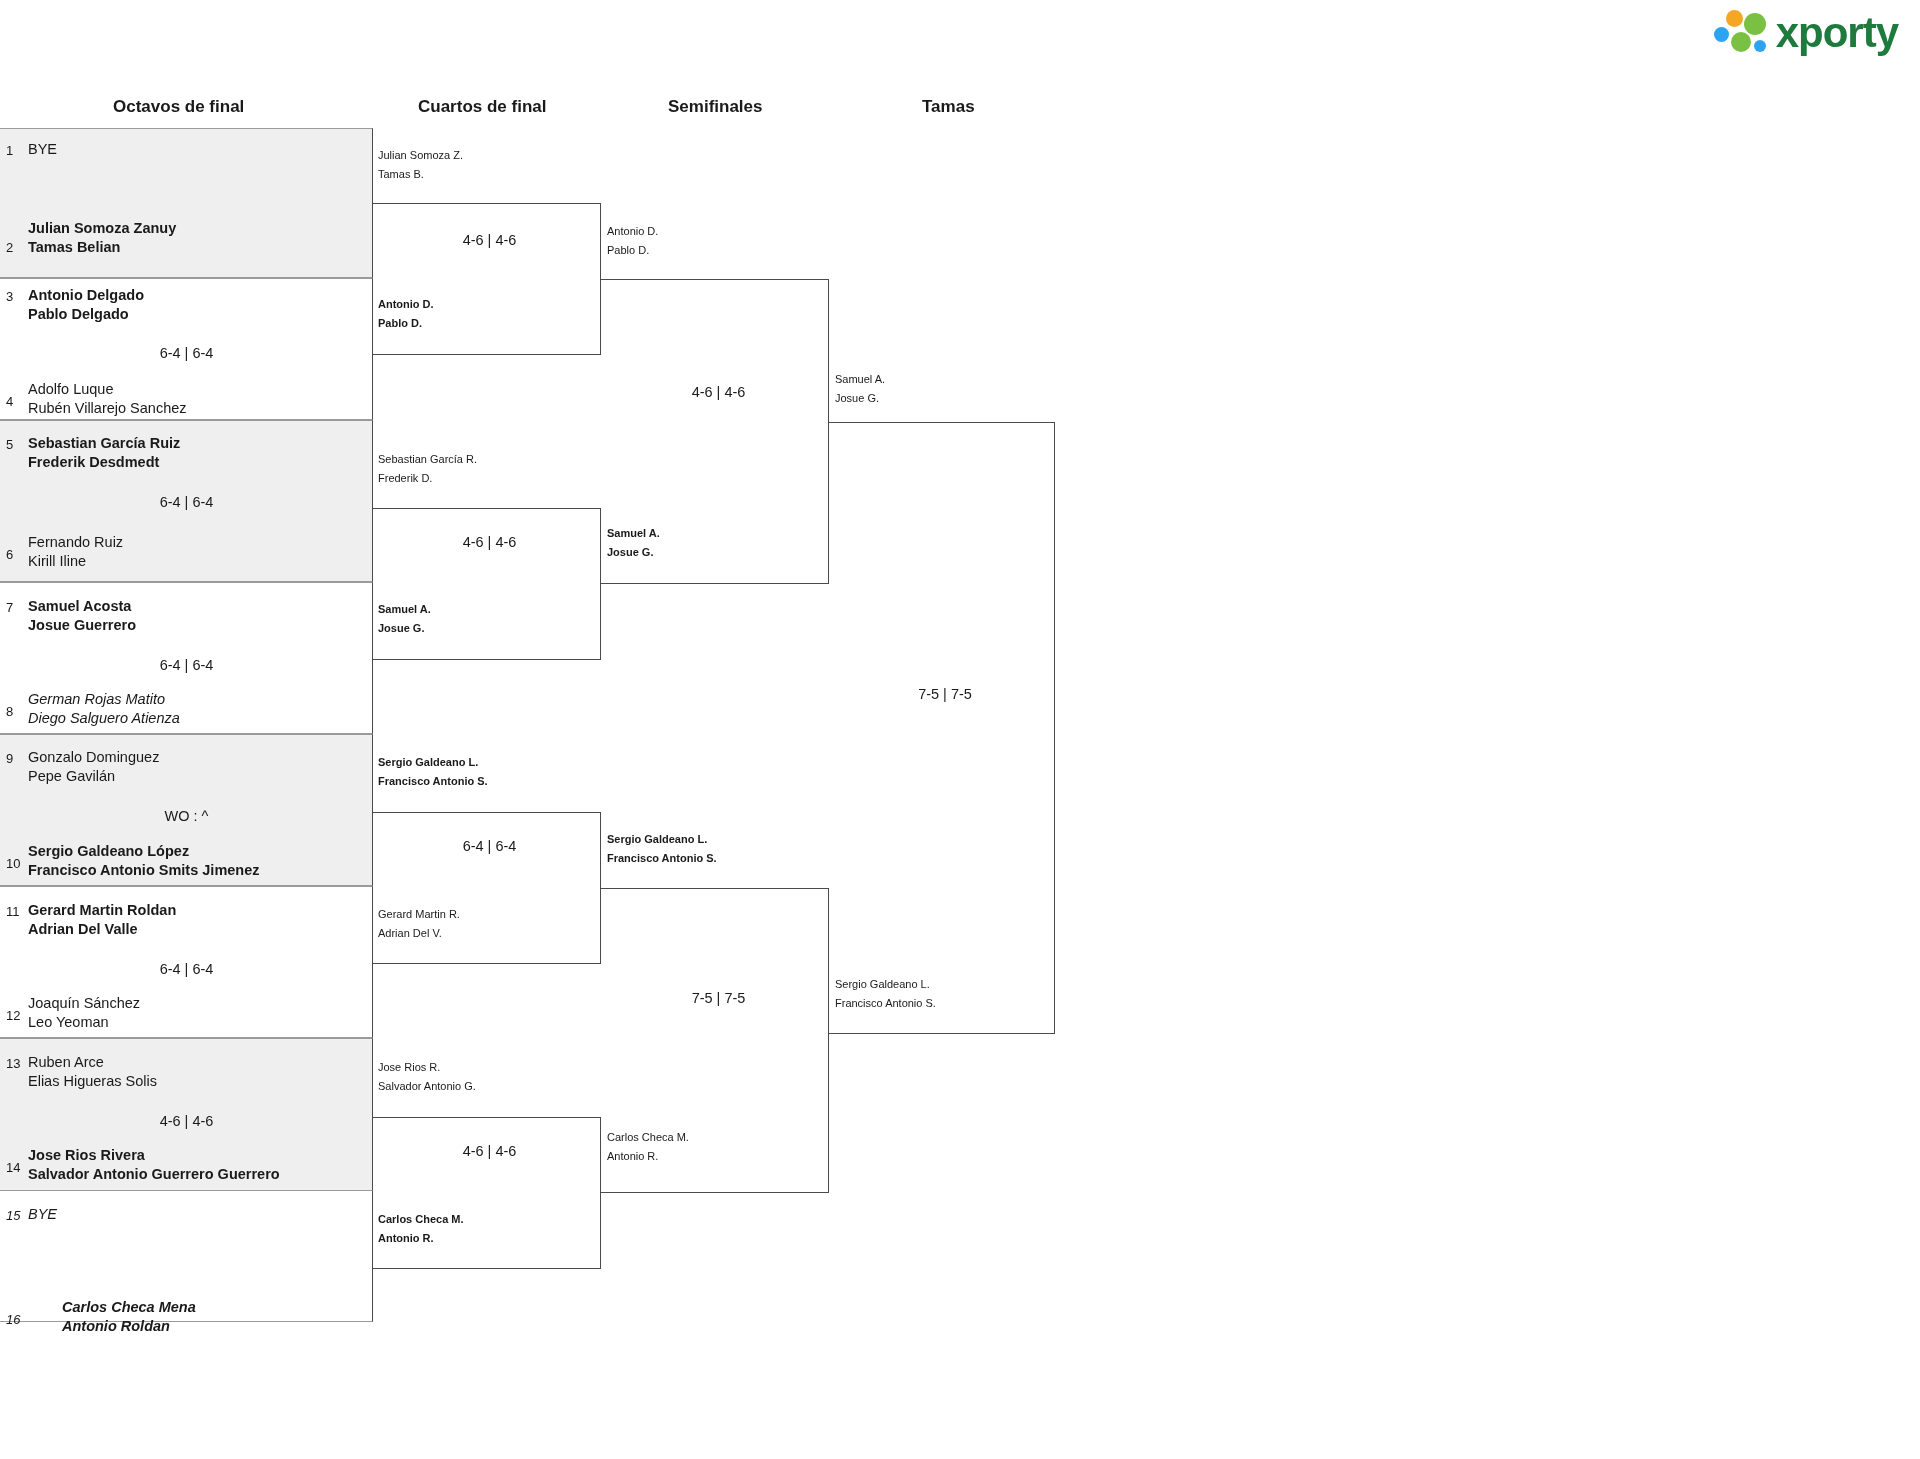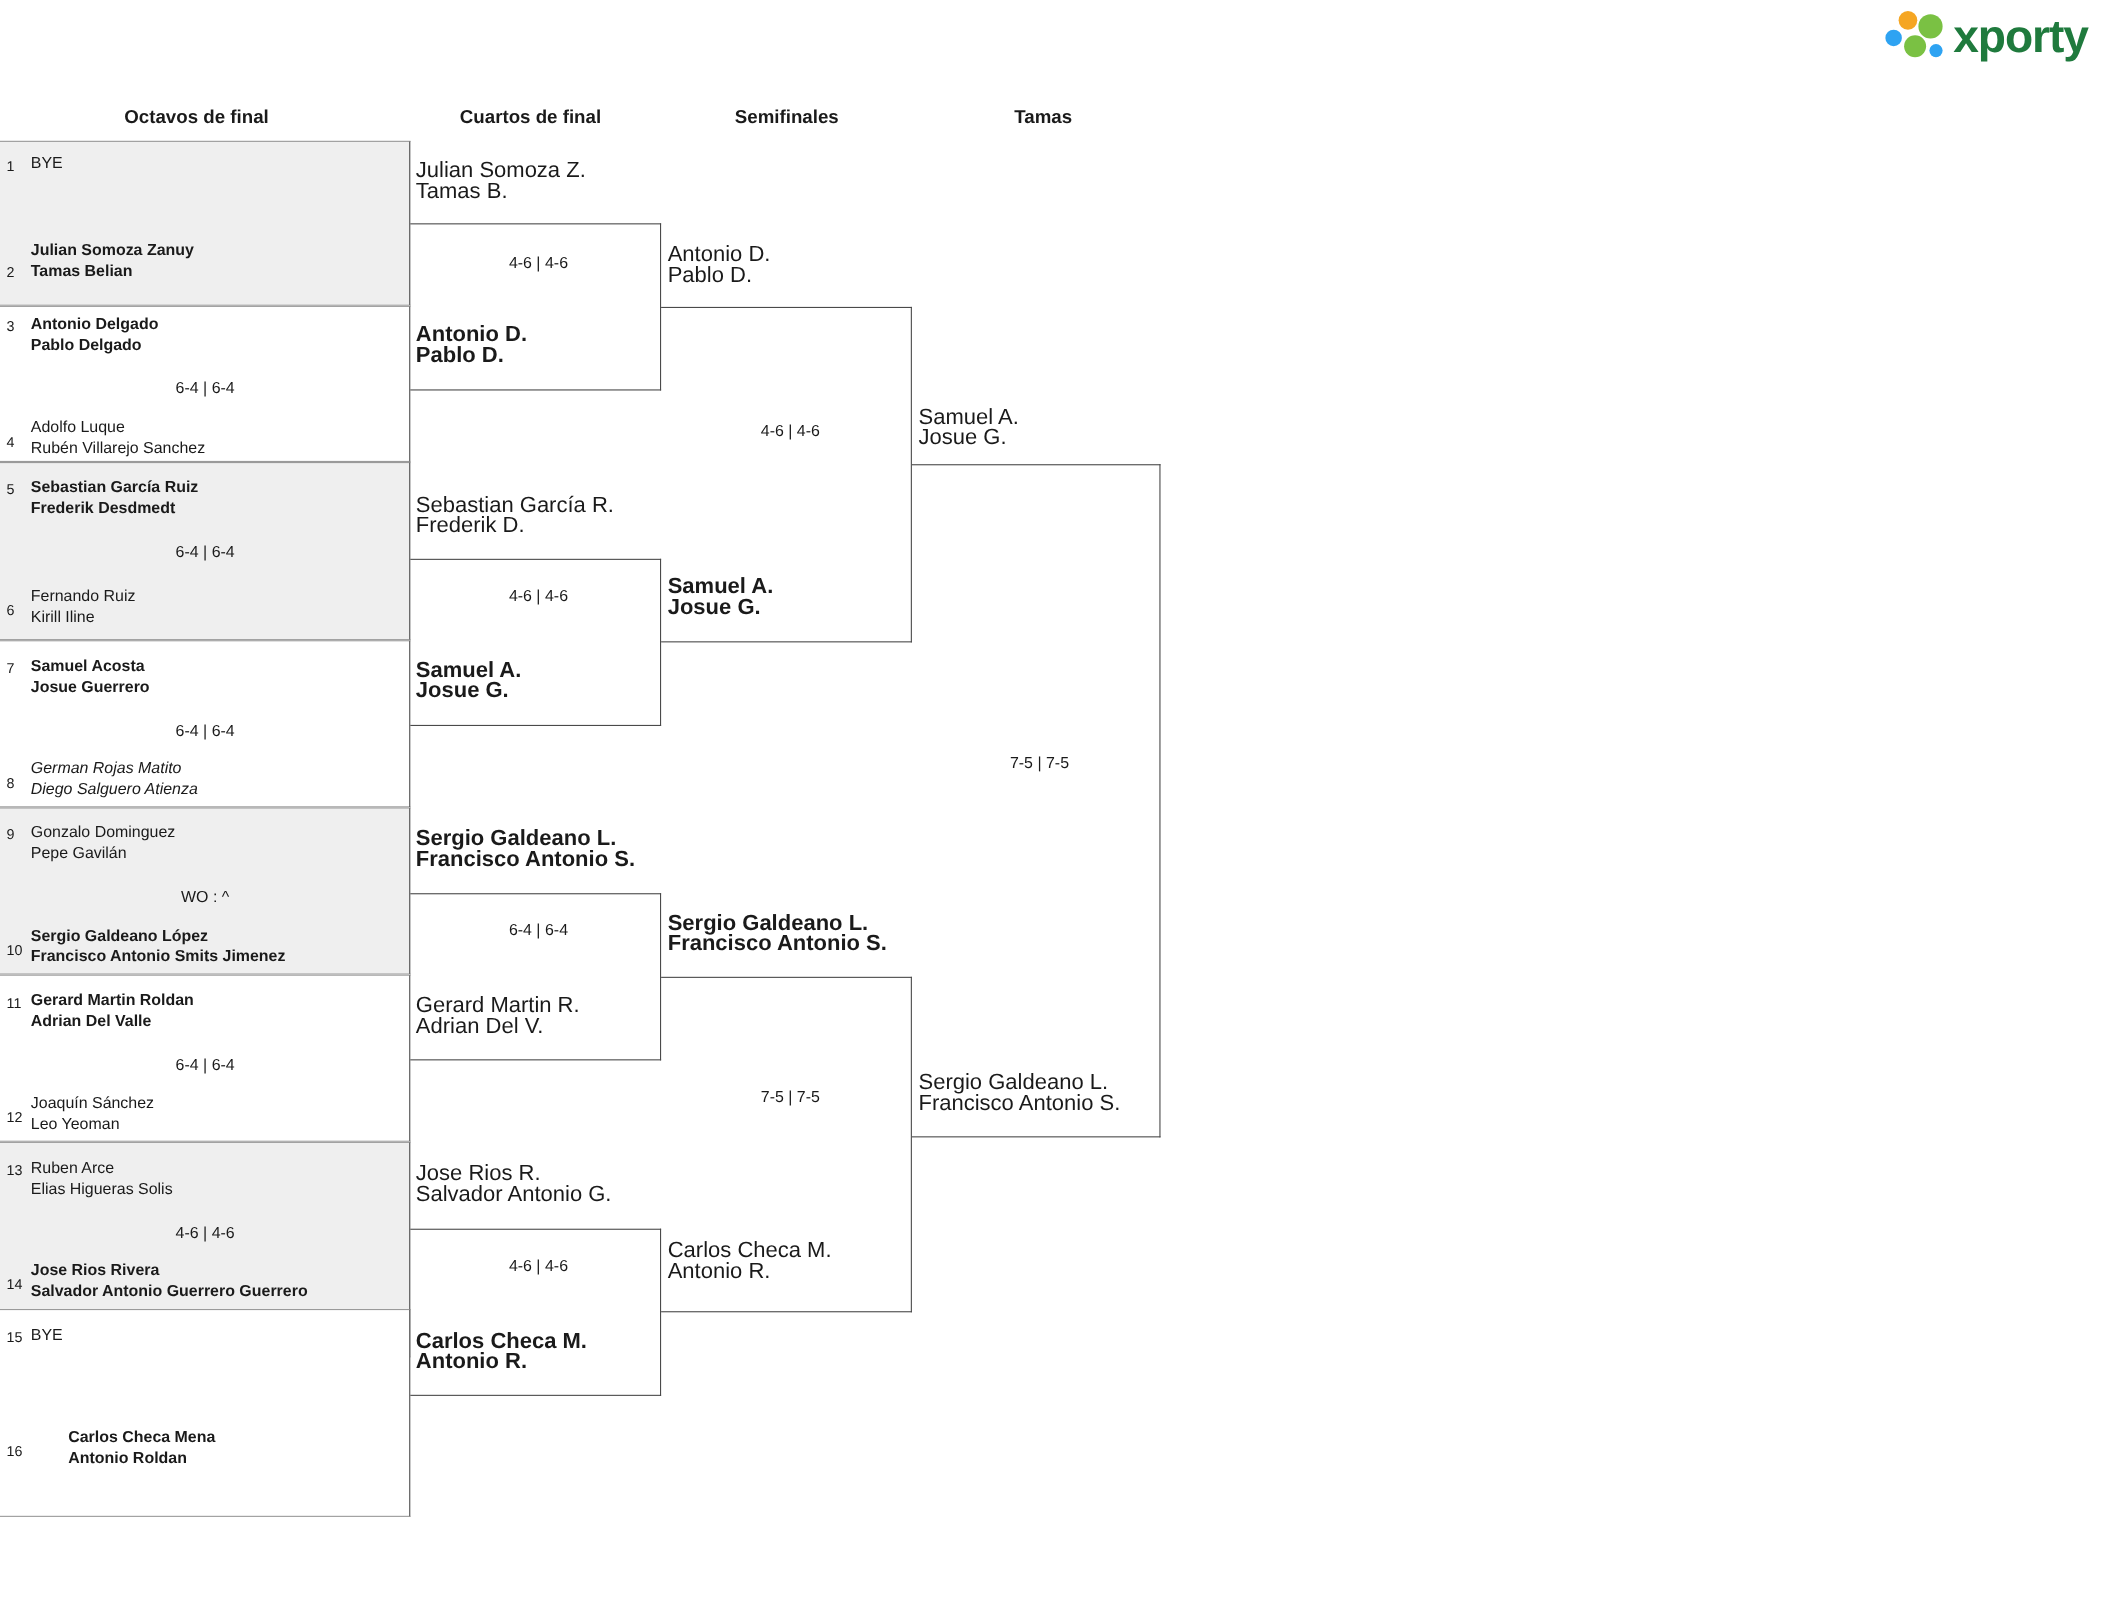--- a/index.html
+++ b/index.html
@@ -104,21 +104,21 @@
   }
   
   .conn {
     position: absolute;
     box-sizing: border-box;
     border: 1px solid #4a4a4a;
     border-left: none;
   }
   .label {
     position: absolute;
-    font-size: 20px;
+    font-size: 11px;
     line-height: 19px;
     white-space: pre;
   }
   .label.win { font-weight: bold; }
   .score {
     position: absolute;
     font-size: 14.5px;
     text-align: center;
     white-space: nowrap;
   }
@@ -193,21 +193,21 @@
   </div>
 
   <div class="r1-cell shaded" style="top:1038px;height:196px;">
     <div class="seed" style="top:17px;">13</div>
     <div class="team" style="top:14px;"><span>Ruben Arce</span><br><span>Elias Higueras Solis</span></div>
     <div class="score-r1" style="top:74px;">4-6 | 4-6</div>
     <div class="seed" style="top:121px;">14</div>
     <div class="team win" style="top:107px;"><span>Jose Rios Rivera</span><br><span>Salvador Antonio Guerrero Guerrero</span></div>
   </div>
 
-  <div class="r1-cell plain" style="top:1190px;height:189px;">
+  <div class="r1-cell plain" style="top:1190px;height:132px;font-style:italic;">
     <div class="seed" style="top:17px;">15</div>
     <div class="team" style="top:14px;">BYE</div>
     <div class="seed" style="top:121px;">16</div>
     <div class="team win" style="top:107px;margin-left:34px;"><span>Carlos Checa Mena</span><br><span>Antonio Roldan</span></div>
   </div>
 
   <div class="conn" style="left:373px; top:203px; width:228px; height:152px;"></div>
   <div class="label" style="left:378px; top:146px;"><span>Julian Somoza Z.</span><br><span>Tamas B.</span></div>
   <div class="score" style="left:378px; top:232px; width:223px;">4-6 | 4-6</div>
   <div class="label win" style="left:378px; top:295px;"><span>Antonio D.</span><br><span>Pablo D.</span></div>

